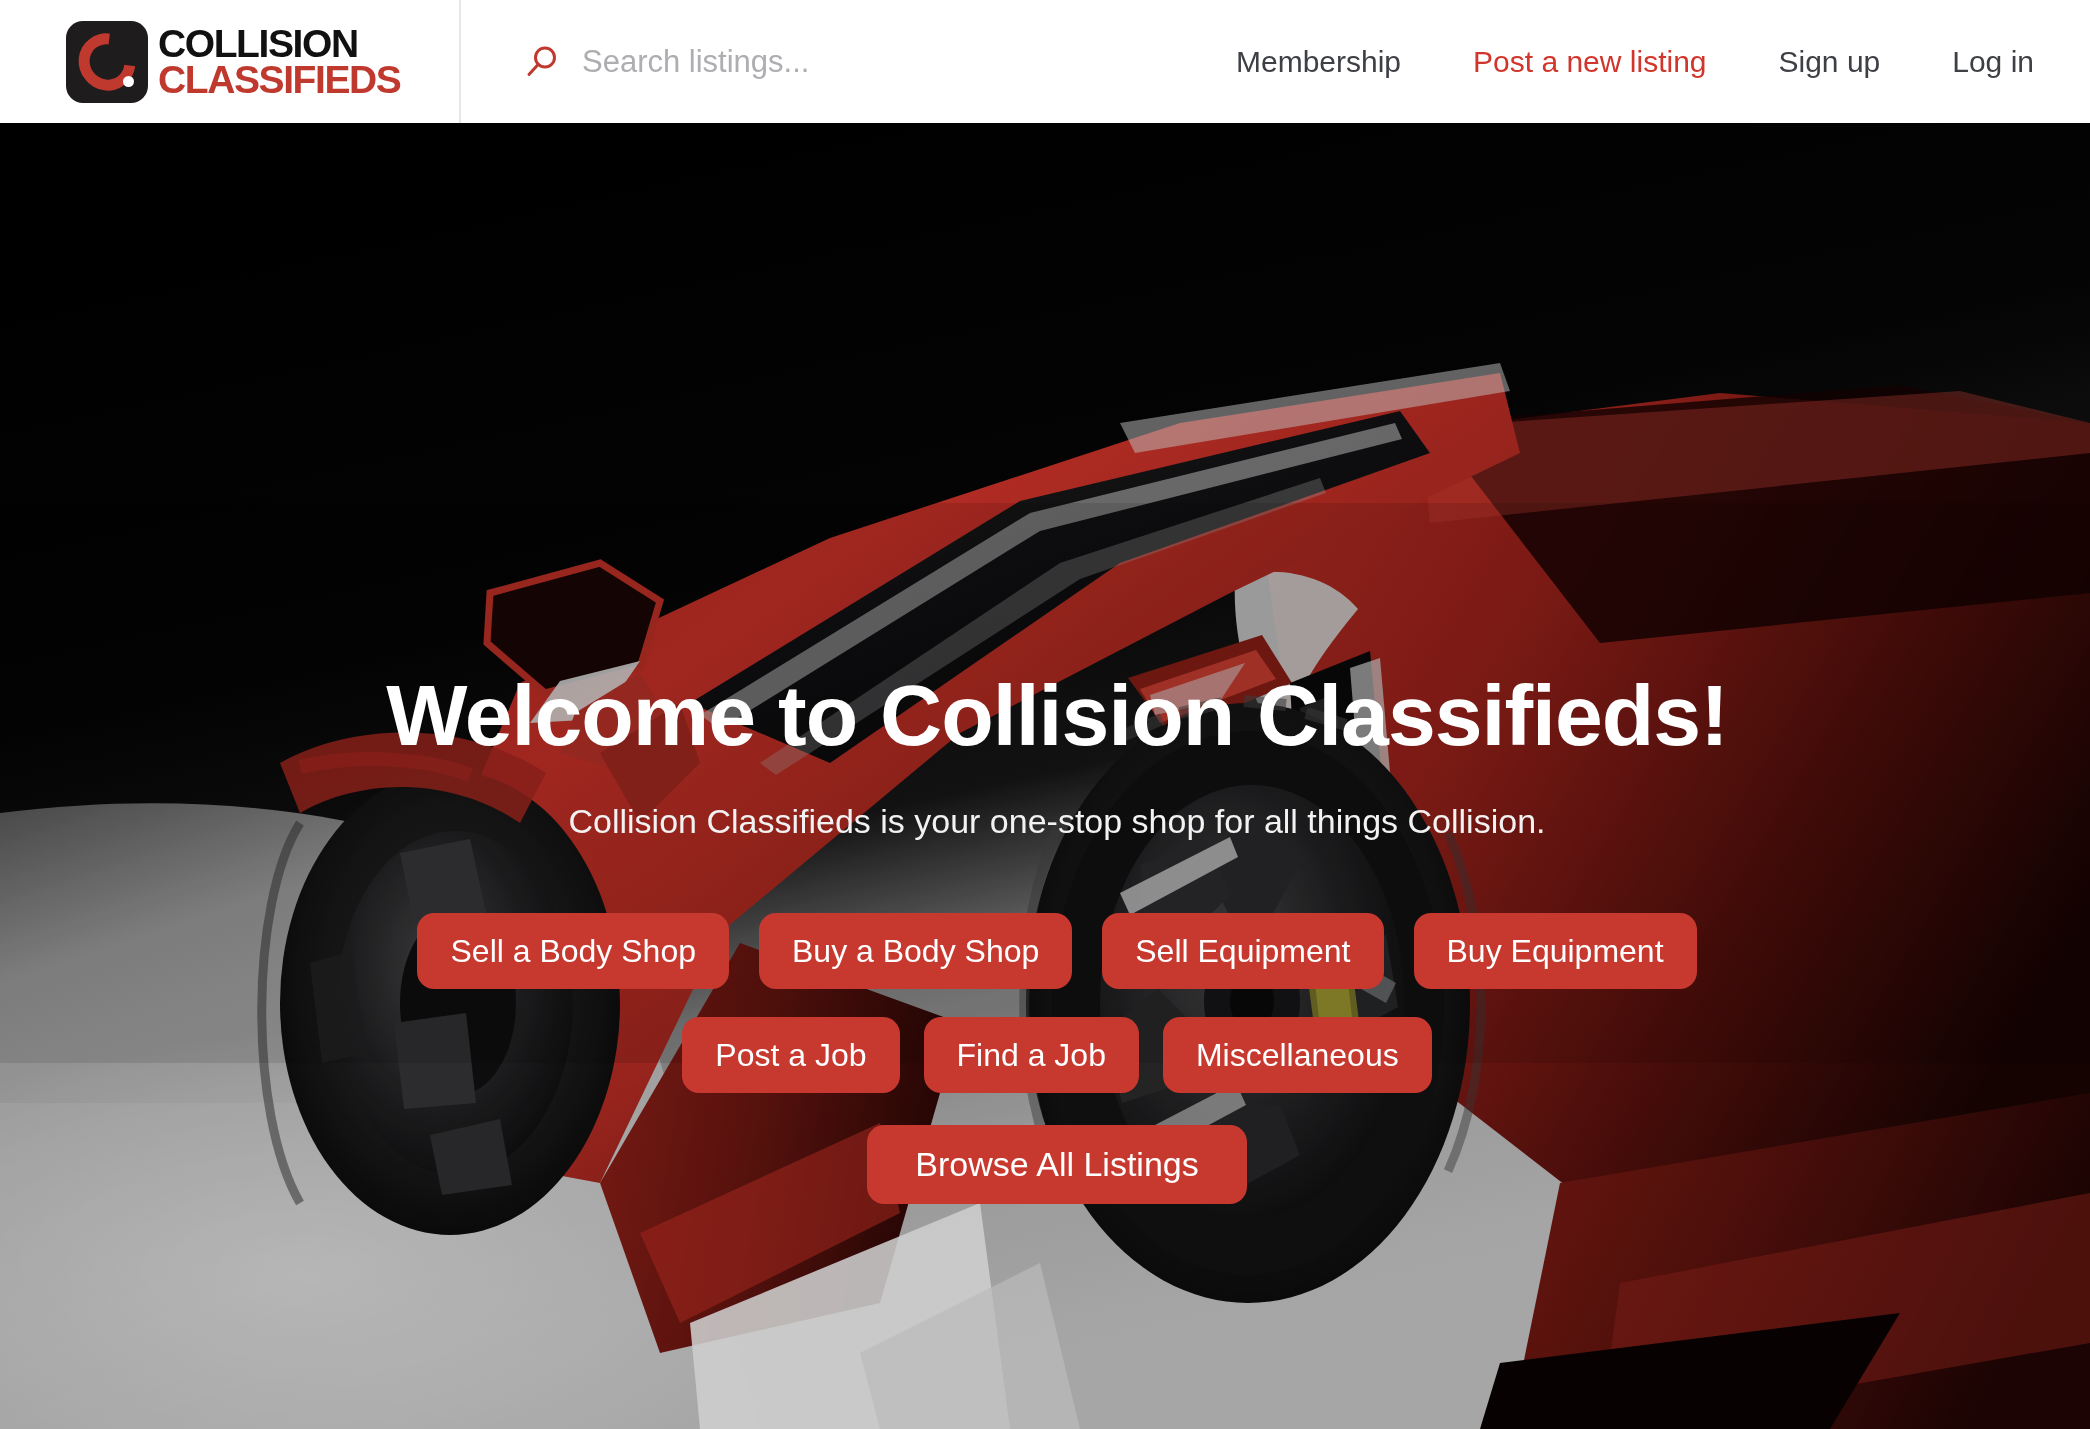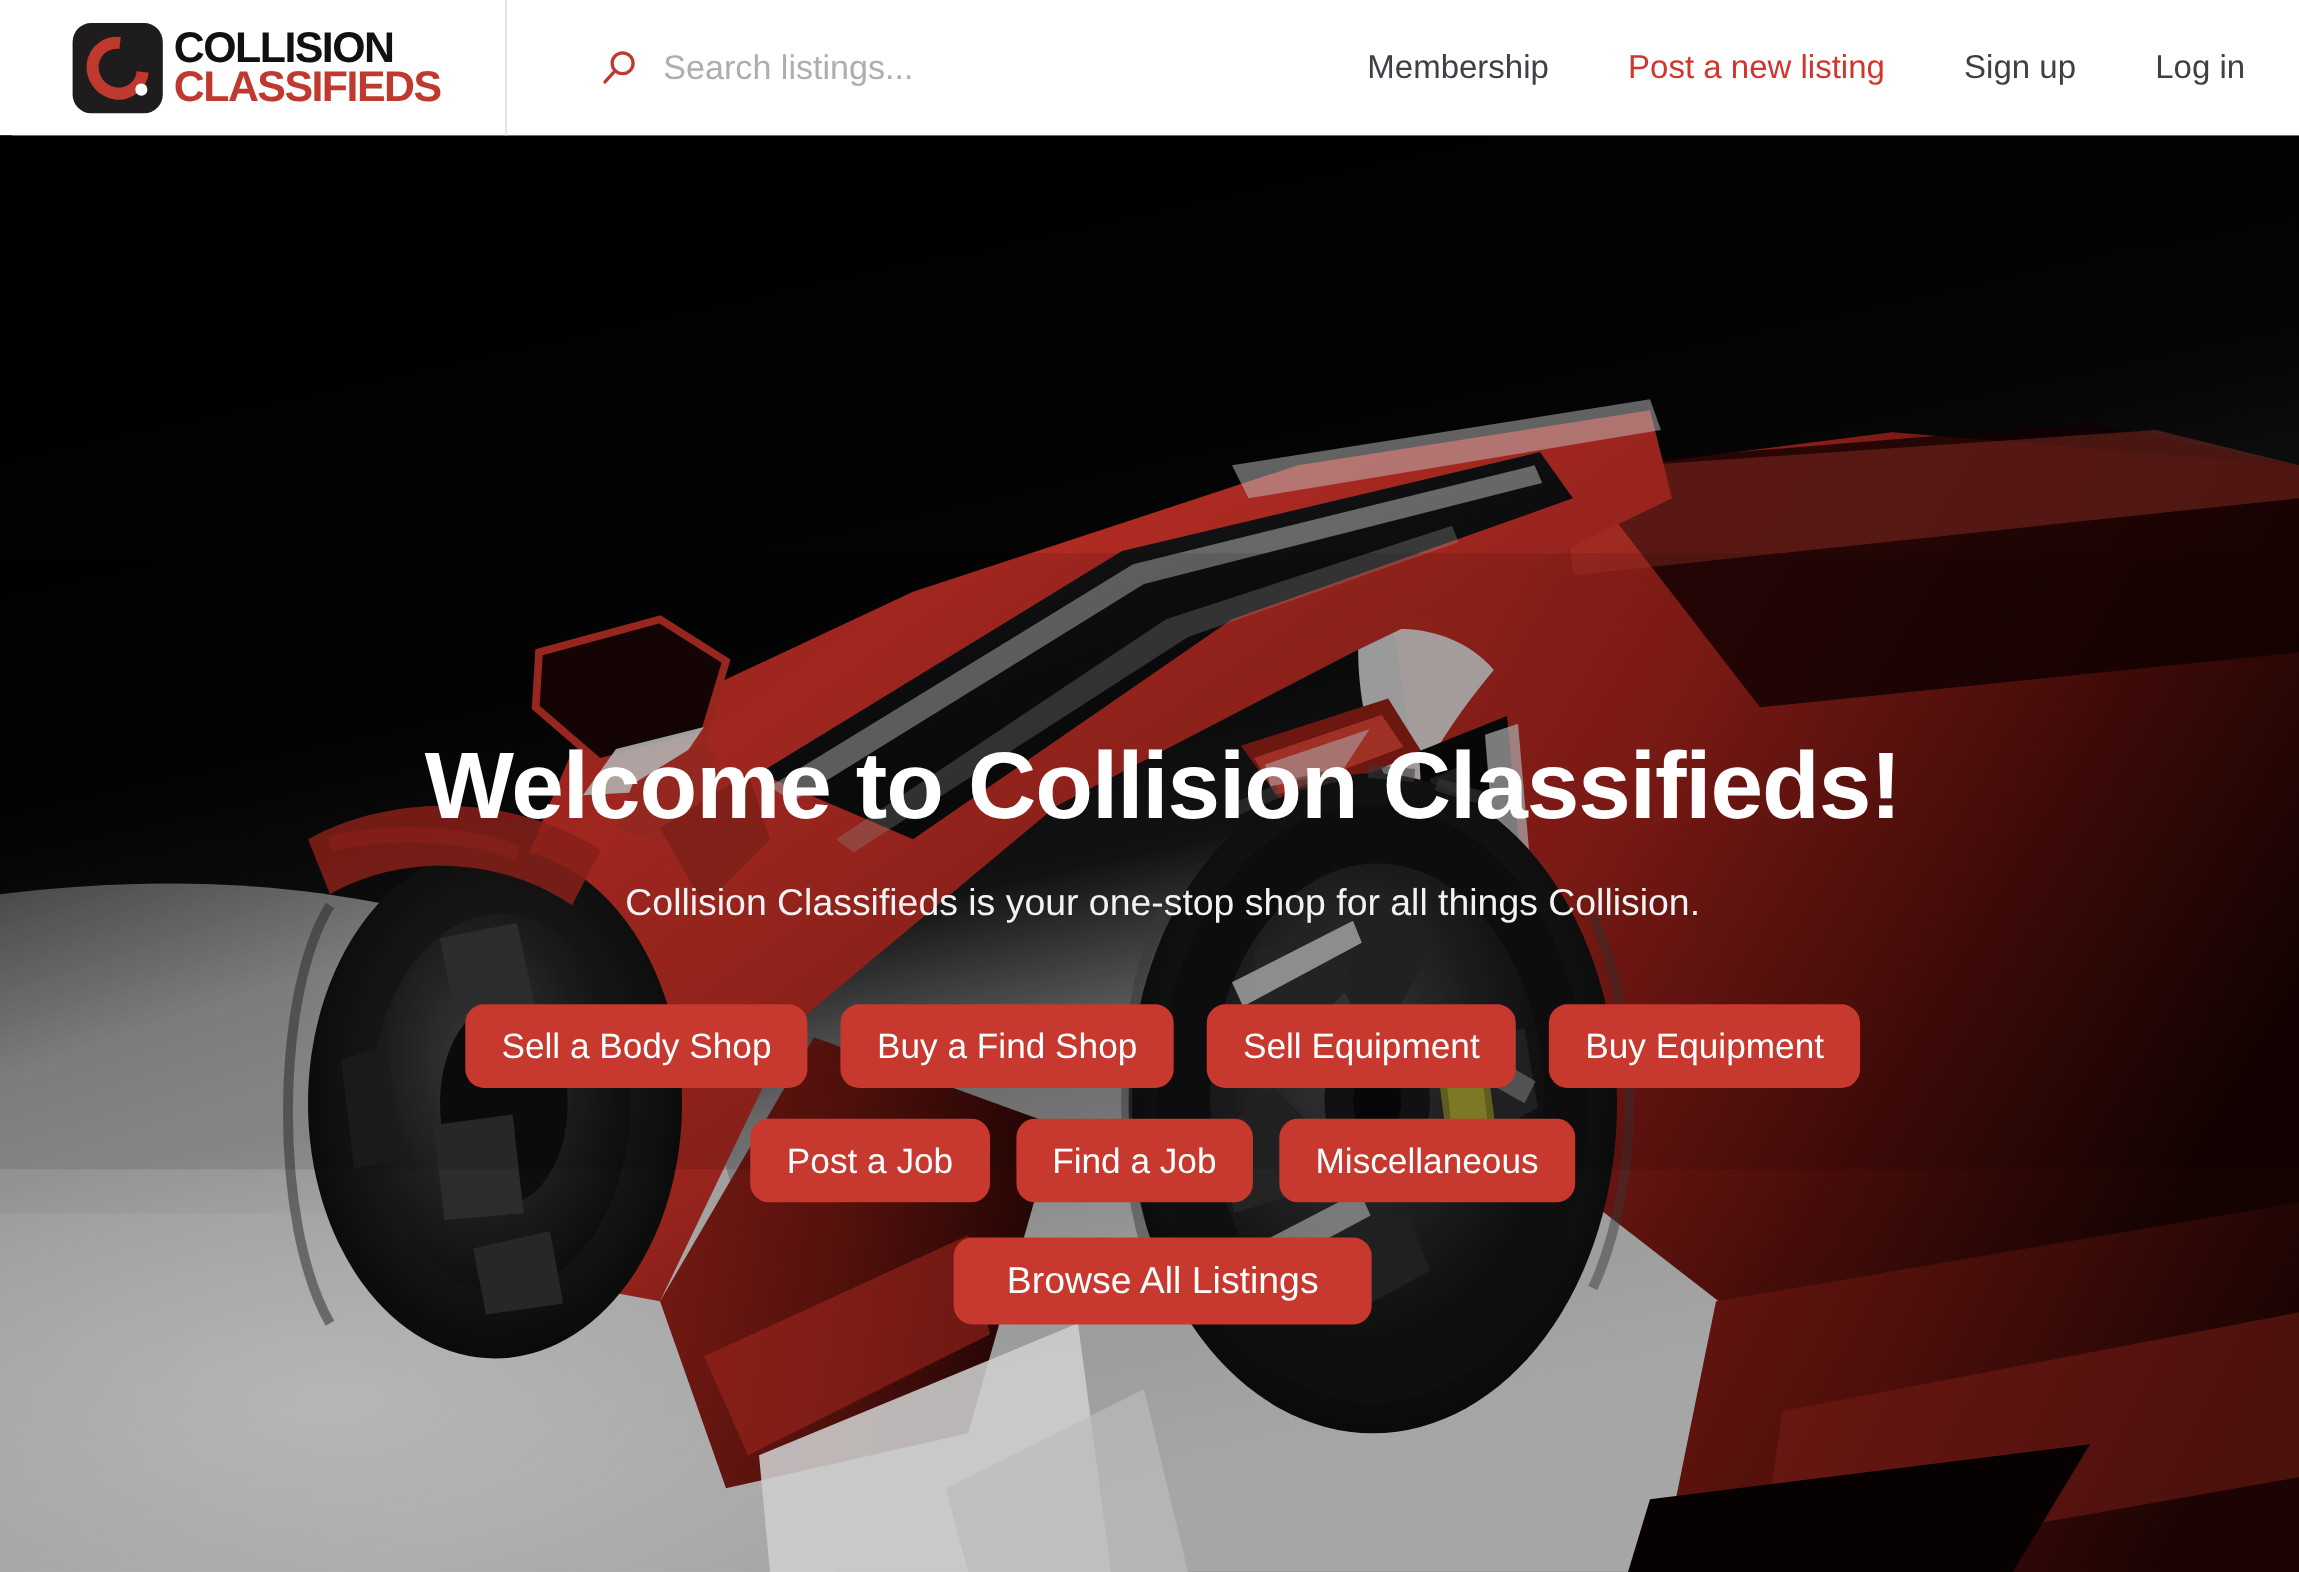--- a/index.html
+++ b/index.html
@@ -76,21 +76,21 @@
     font-size: 39px;
     font-weight: bold;
     color: #c0392e;
     letter-spacing: -1.4px;
     font-family: "Liberation Sans", sans-serif;
   }
 
   .search-wrap {
     display: flex;
     align-items: center;
-    padding-left: 84px;
+    padding-left: 63px;
     flex-grow: 1;
     height: 123px;
   }
   .search-icon { width: 34px; height: 34px; flex-shrink: 0; }
   .search-input {
     border: none;
     outline: none;
     background: transparent;
     font-size: 31px;
     color: #3c3c3c;
@@ -372,21 +372,21 @@
       <rect x="0" y="380" width="2090" height="560" fill="#000000" opacity="0.10"></rect>
     </svg>
   </div>
 
   <div class="hero-content">
     <h1 class="hero-title">Welcome to Collision Classifieds!</h1>
     <p class="hero-sub">Collision Classifieds is your one-stop shop for all things Collision.</p>
 
     <div class="btn-row row1">
       <button class="cta">Sell a Body Shop</button>
-      <button class="cta">Buy a Find Shop</button>
+      <button class="cta">Buy a Body Shop</button>
       <button class="cta">Sell Equipment</button>
       <button class="cta">Buy Equipment</button>
     </div>
 
     <div class="btn-row row2">
       <button class="cta">Post a Job</button>
       <button class="cta">Find a Job</button>
       <button class="cta">Miscellaneous</button>
     </div>
 

